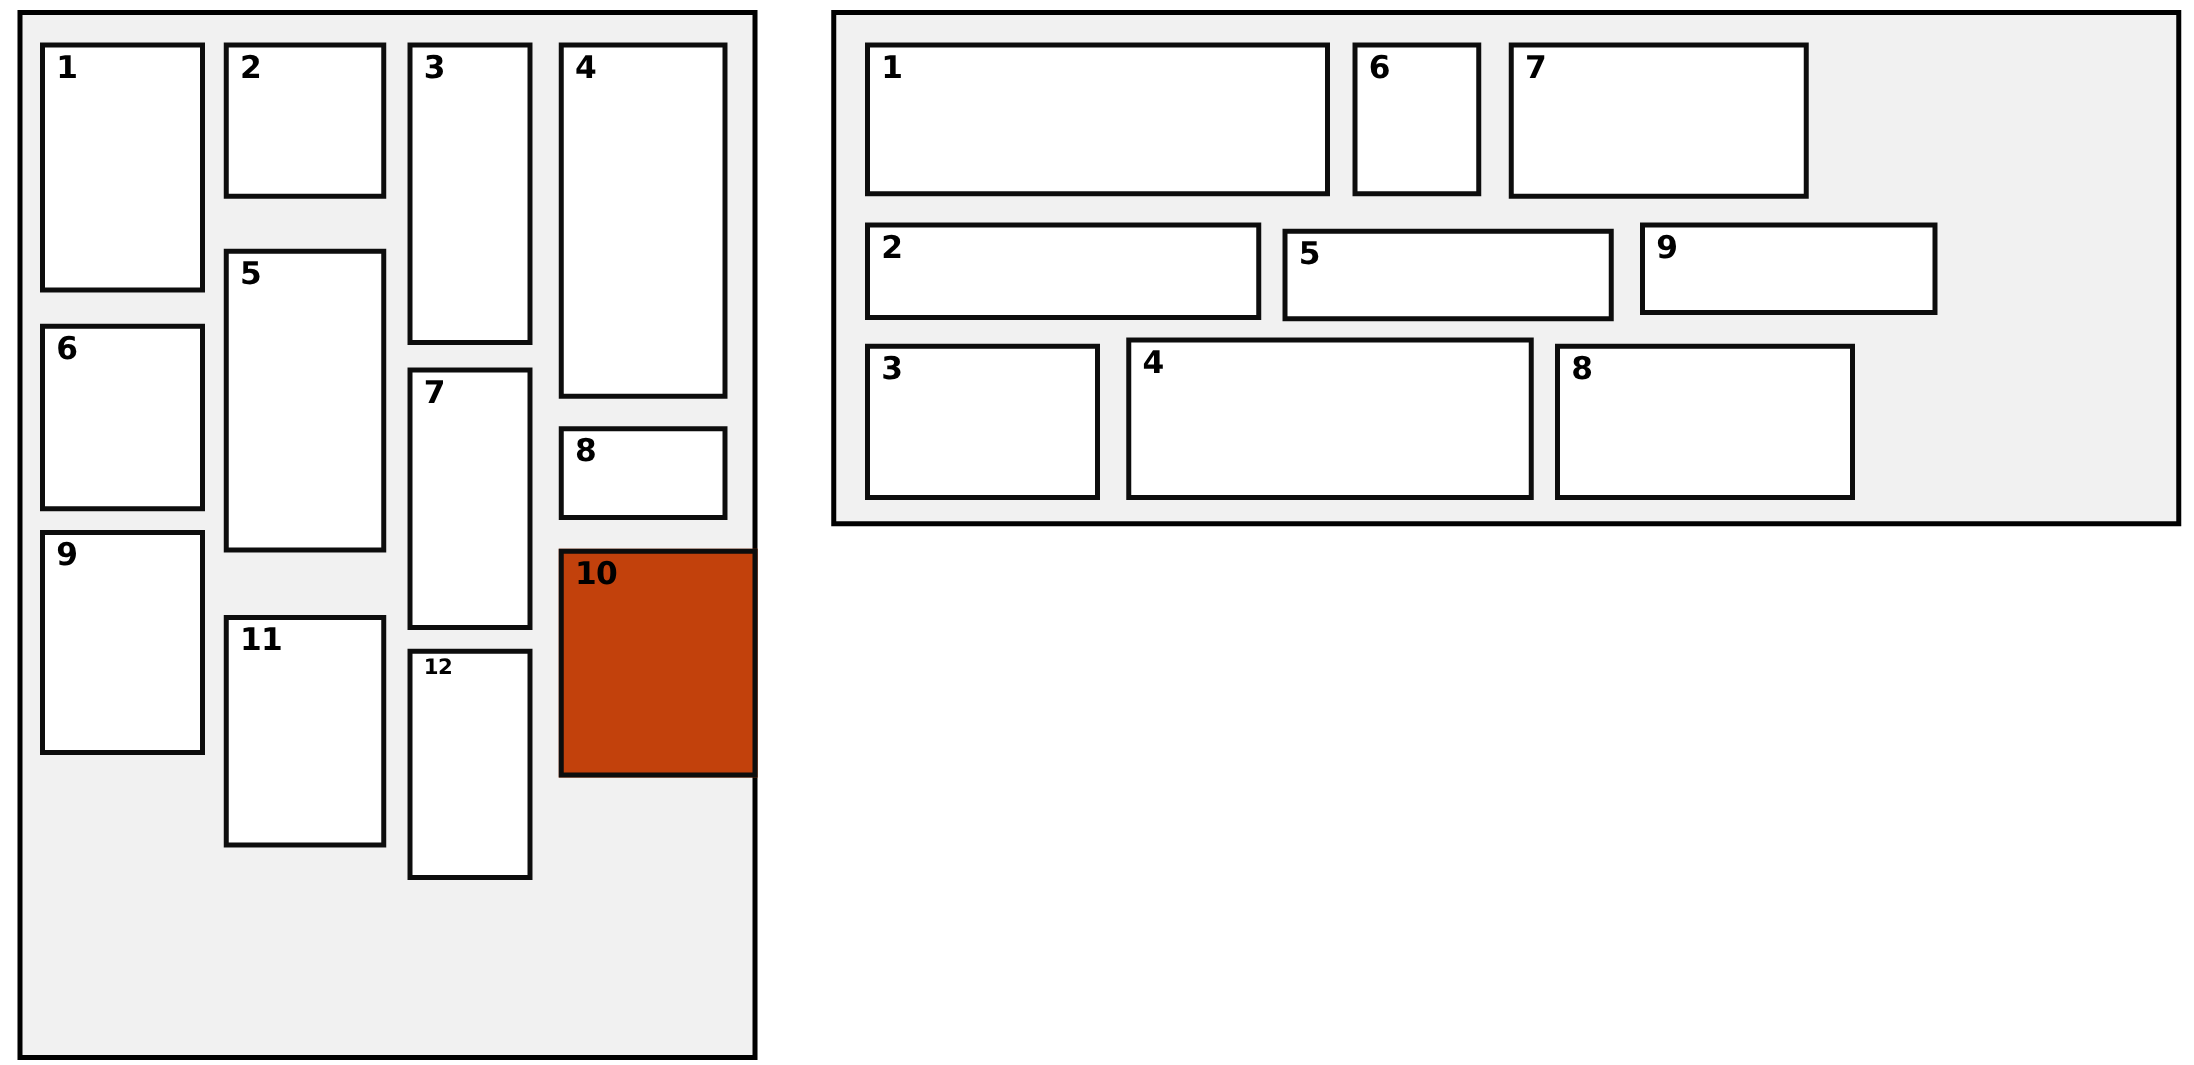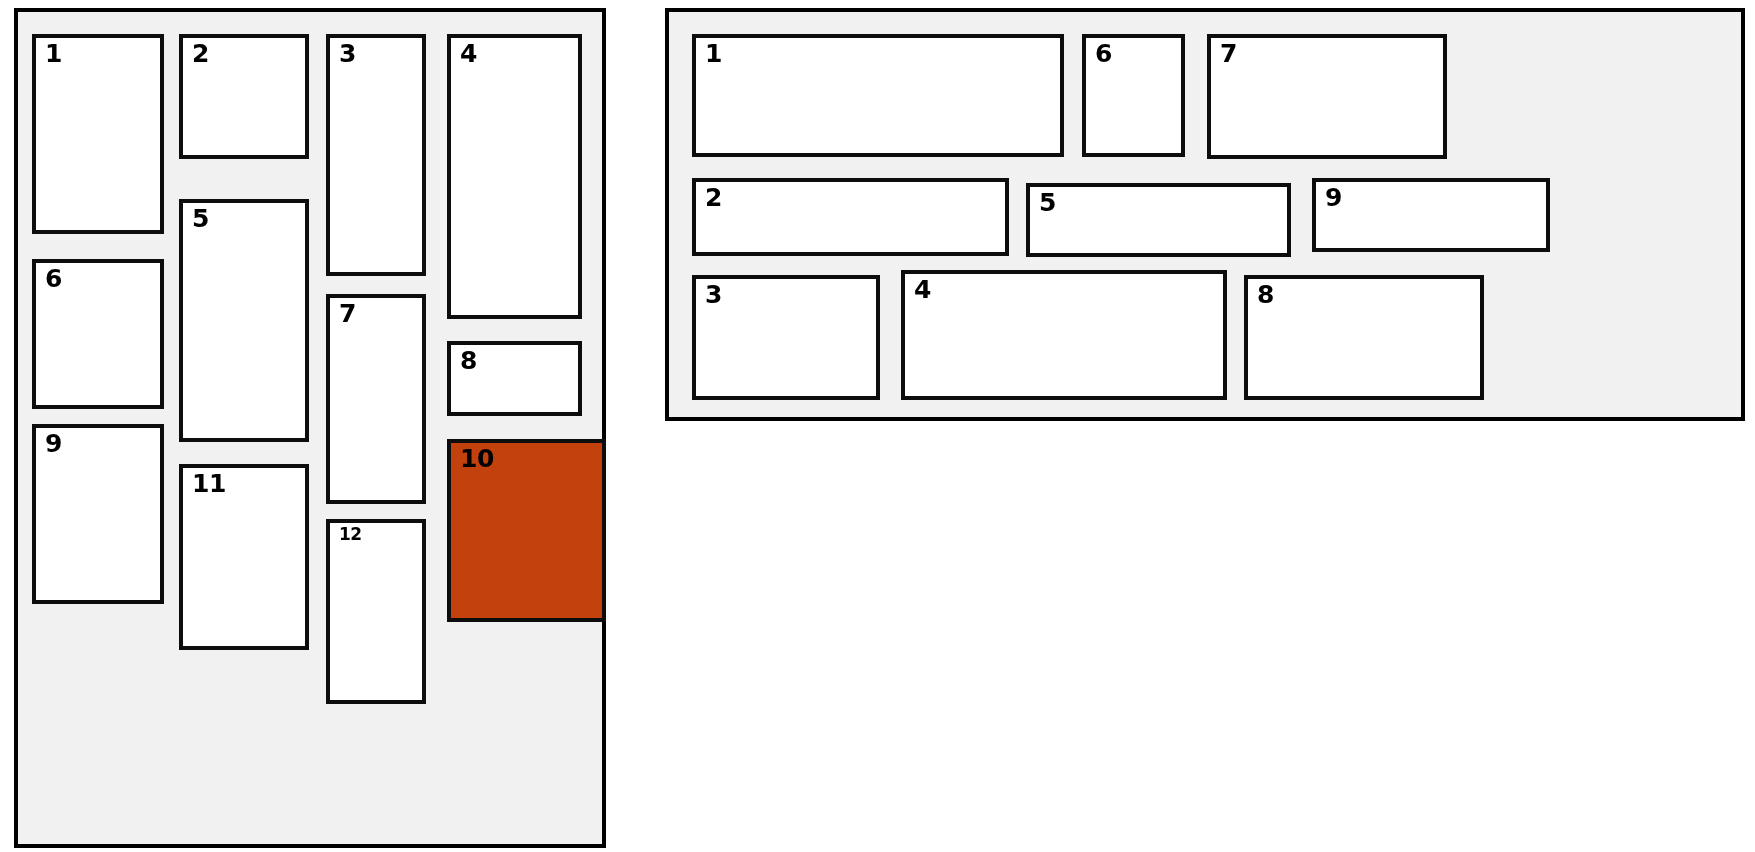--- a/index.html
+++ b/index.html
@@ -73,21 +73,21 @@
       </div>
       <div class="box" style="left: 429px; top: 329px; width: 135px; height: 75px; background: rgb(255, 255, 255); border-color: rgb(13, 13, 13); border-width: 4px;">
         <span class="box-label" style="font-size: 25px; color: rgb(0, 0, 0);">8</span>
       </div>
       <div class="box" style="left: 14px; top: 412px; width: 132px; height: 180px; background: rgb(255, 255, 255); border-color: rgb(13, 13, 13); border-width: 4px;">
         <span class="box-label" style="font-size: 25px; color: rgb(0, 0, 0);">9</span>
       </div>
       <div class="box" style="left: 429px; top: 427px; width: 159px; height: 183px; background: #c2410c; border-color: rgb(13, 13, 13); border-width: 4px;">
         <span class="box-label" style="font-size: 25px; color: rgb(0, 0, 0);">10</span>
       </div>
-      <div class="box" style="left: 161px; top: 452px; width: 130px; height: 186px; background: rgb(255, 255, 255); border-color: rgb(13, 13, 13); border-width: 4px;">
+      <div class="box" style="left: 161px; top: 480px; width: 130px; height: 186px; background: rgb(255, 255, 255); border-color: rgb(13, 13, 13); border-width: 4px;">
         <span class="box-label" style="font-size: 25px; color: rgb(0, 0, 0);">11</span>
       </div>
       <div class="box" style="left: 308px; top: 507px; width: 100px; height: 185px; background: rgb(255, 255, 255); border-color: rgb(13, 13, 13); border-width: 4px;">
         <span class="box-label" style="font-size: 17px; color: rgb(0, 0, 0);">12</span>
       </div>
     </div>
     <div class="panel" style="left: 665px; top: 8px; width: 1080px; height: 413px; background: rgb(241, 241, 241); border-color: rgb(0, 0, 0); border-width: 4px;">
       <div class="box" style="left: 23px; top: 22px; width: 372px; height: 123px; background: rgb(255, 255, 255); border-color: rgb(13, 13, 13); border-width: 4px;">
         <span class="box-label" style="font-size: 25px; color: rgb(0, 0, 0);">1</span>
       </div>

